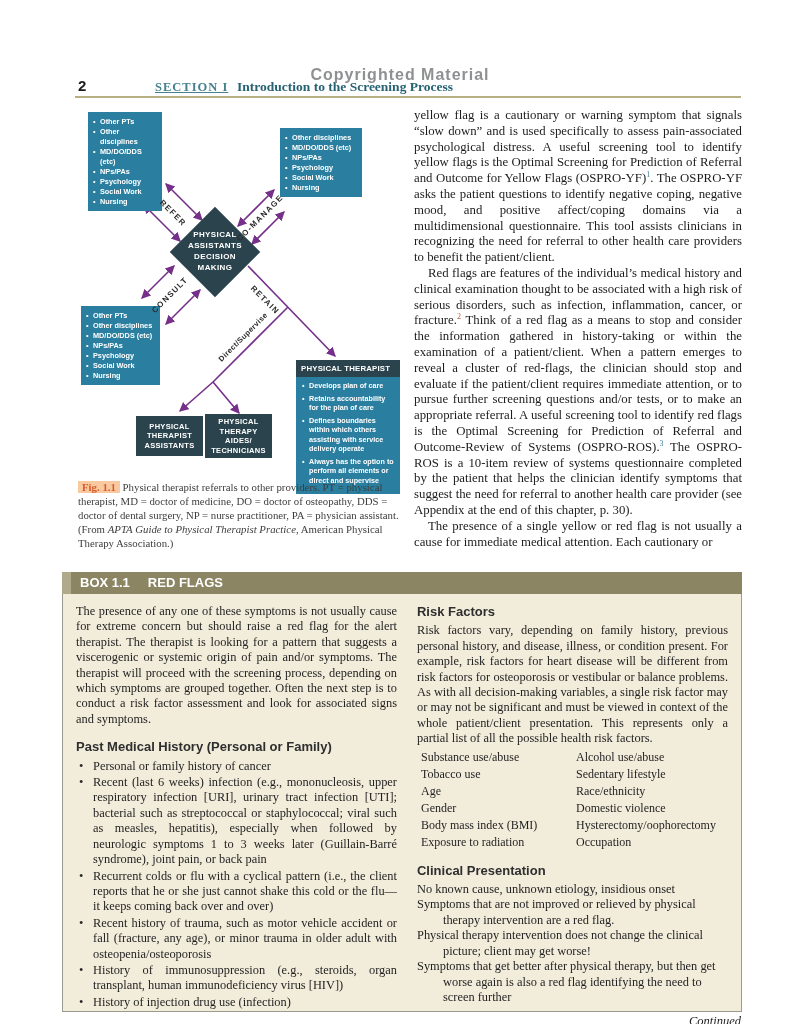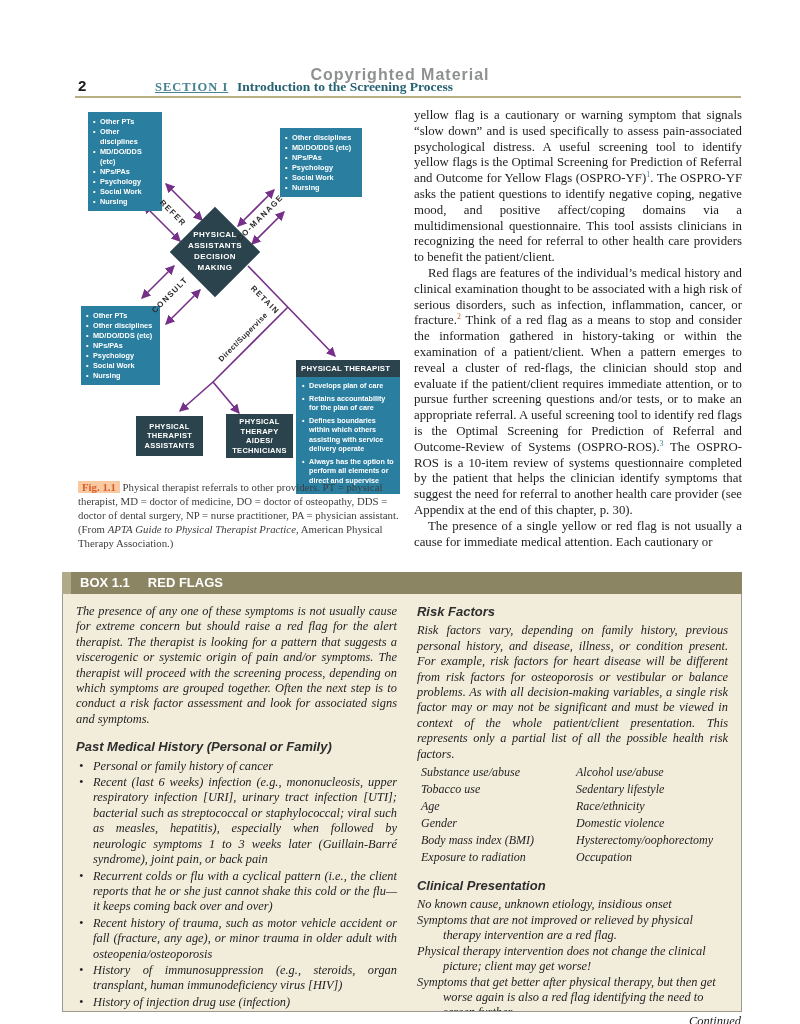--- a/index.html
+++ b/index.html
@@ -41,21 +41,21 @@
   #ptbox .pthead{background:#2a434c;color:#fff;font-family:"Liberation Sans",sans-serif;
         font-weight:bold;font-size:7.8px;padding:4px 5px;letter-spacing:.2px;}
   #ptbox .ptbody{color:#fff;font-family:"Liberation Sans",sans-serif;font-weight:bold;
         font-size:7.2px;line-height:9.5px;padding:4px 4px 6px 5px;}
   #ptbox .ptbody li{margin-bottom:3px;}
   .darkbox{position:absolute;background:#2a434c;color:#fff;text-align:center;
         font-family:"Liberation Sans",sans-serif;font-weight:bold;font-size:7.5px;
         line-height:9.5px;letter-spacing:.3px;display:flex;align-items:center;
         justify-content:center;box-sizing:border-box;padding:3px;}
   #ptabox{left:58px;top:310px;width:67px;height:40px;}
-  #aidesbox{left:148px;top:308px;width:67px;height:44px;}
+  #aidesbox{left:127px;top:308px;width:67px;height:44px;}
   
   #figcaption{position:absolute;left:78px;top:436px;width:330px;
         font-family:Liberation Serif, serif;font-size:10.8px;line-height:14px;color:#3d3d3d;}
   #figlabel{background:#f9c9a1;color:#d95b2a;font-weight:bold;padding:0 4px;}
   .ital{font-style:italic;}
   
   #article{position:absolute;left:414px;top:64px;width:328px;font-size:12.8px;
         line-height:15.8px;text-align:justify;color:#1c1c1c;}
   #article p{margin:0;}
   #article p.ind{text-indent:14px;}
@@ -65,21 +65,21 @@
   
   #redbox{position:absolute;left:62px;top:528px;width:680px;}
   #redbox-header{height:22px;background:#8b8564;color:#fff;
         font-family:"Liberation Sans",sans-serif;font-weight:bold;font-size:13px;
         line-height:22px;display:flex;}
   #redbox-cap{width:9px;height:22px;background:#b1aa8a;margin-right:9px;}
   #redbox-header .sp{margin-left:18px;}
   #redbox-body{background:#f2ecdb;border:1px solid #9a9a8e;border-top:none;
         box-sizing:border-box;height:418px;overflow:hidden;
         padding:10px 13px 8px 13px;display:flex;gap:20px;}
-  .col{font-size:12.4px;line-height:15.4px;text-align:justify;color:#1f1f1f;font-style:italic;}
+  .col{font-size:12.4px;line-height:15.4px;text-align:justify;color:#1f1f1f;}
   #col-left{width:322px;}
   #col-right{width:312px;}
   .boxhead{font-family:"Liberation Sans",sans-serif;font-weight:bold;font-size:13px;
         color:#2e2e2e;margin:12px 0 4px 0;text-align:left;}
   .boxhead.first{margin-top:0;}
   #col-left ul{list-style:none;margin:2px 0 0 0;padding:0;}
   #col-left li{position:relative;padding-left:17px;margin-bottom:1px;}
   #col-left li::before{content:"•";position:absolute;left:3px;}
   #risklist{margin:2px 0 0 4px;font-size:12px;line-height:17px;text-align:left;}
   .riskrow{display:flex;}

